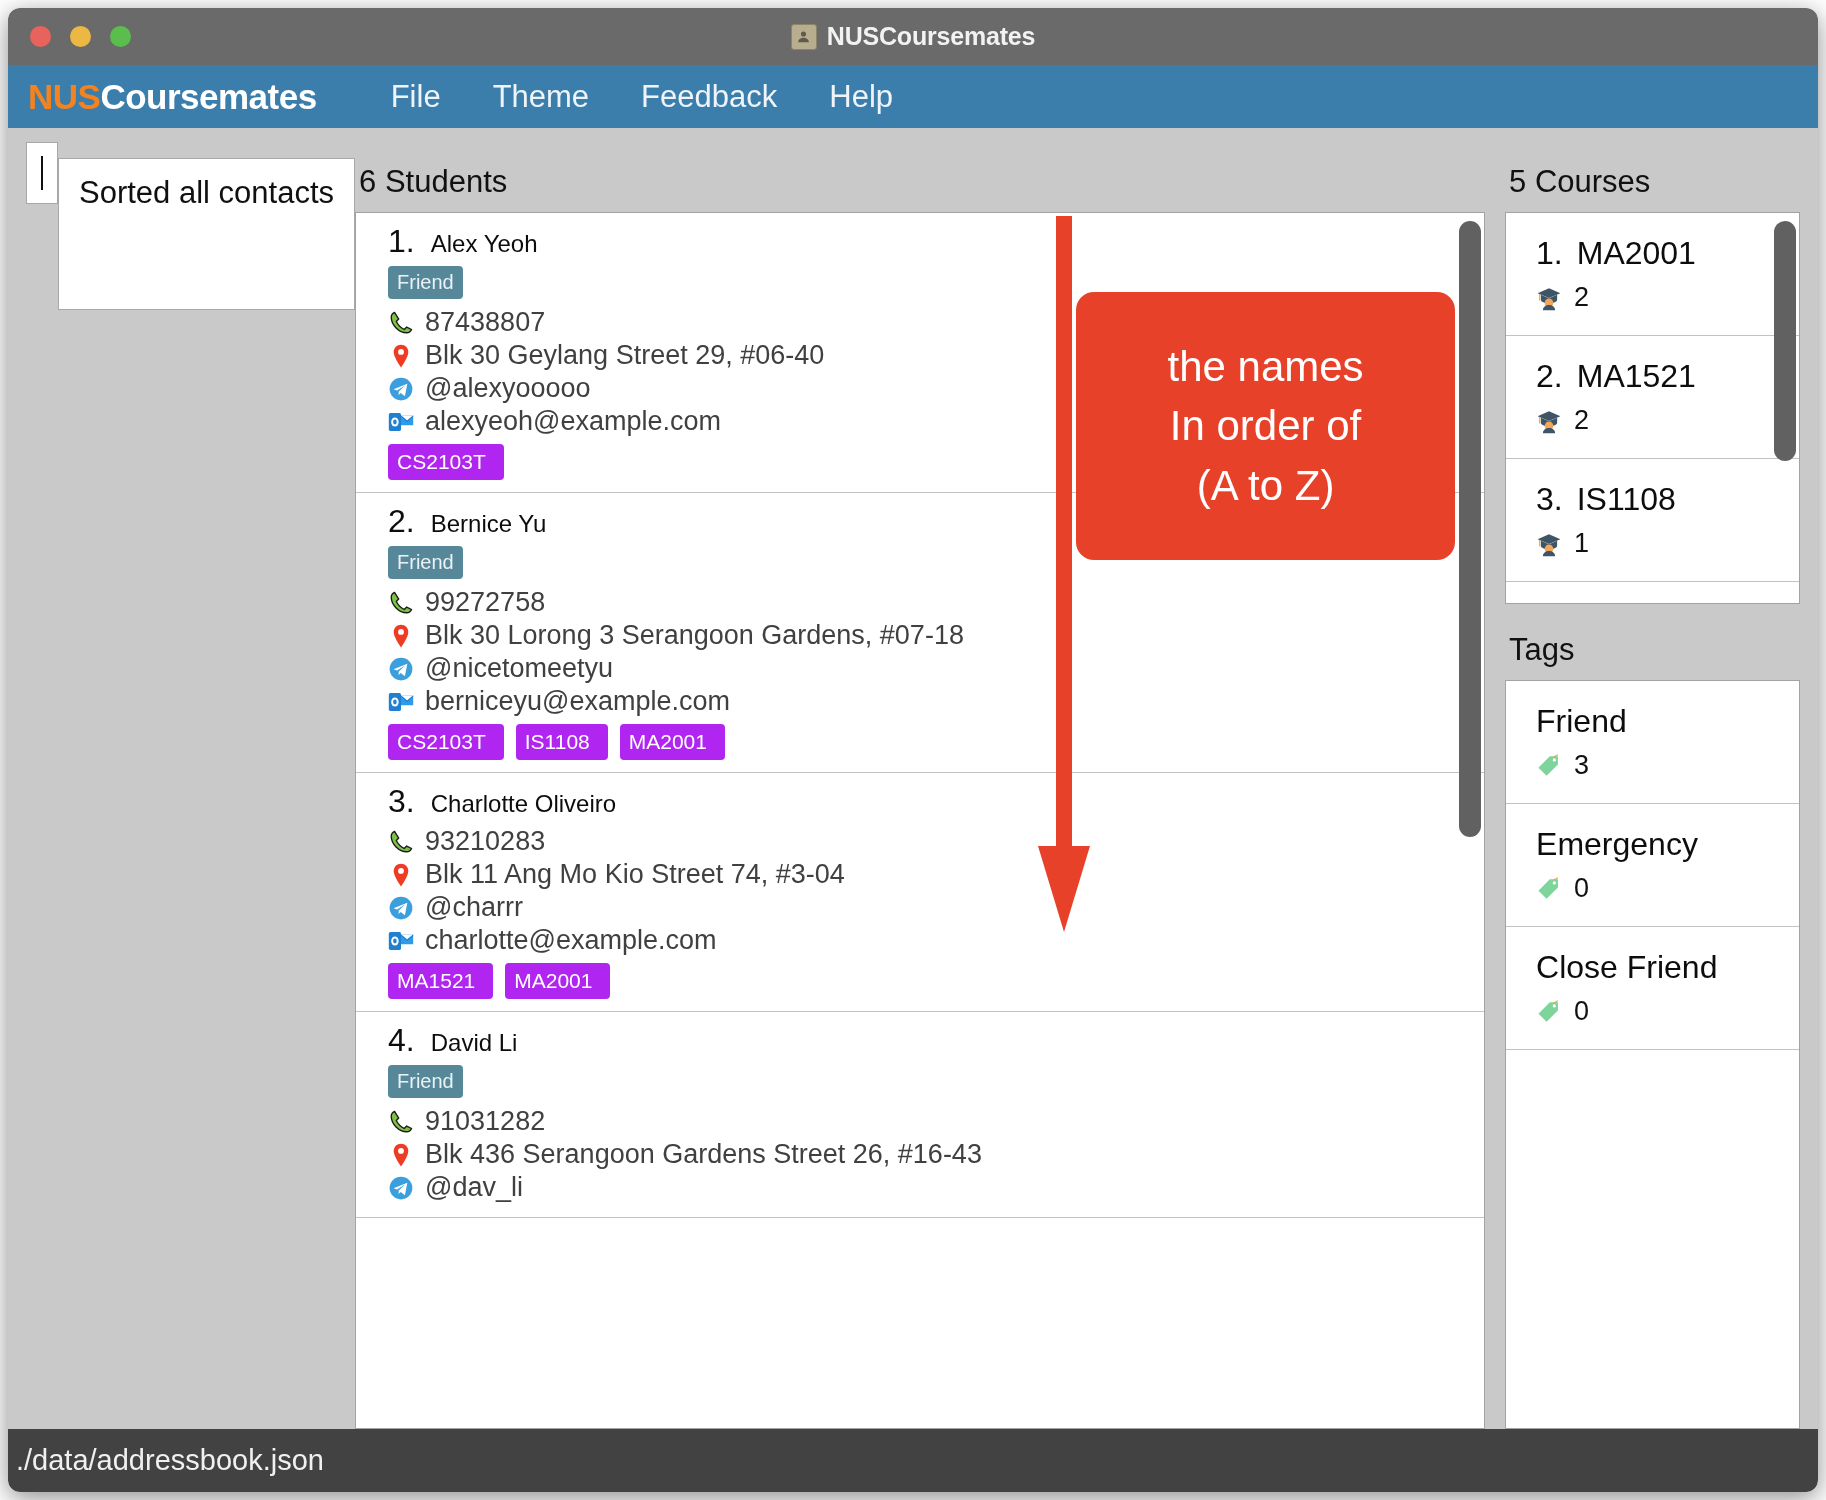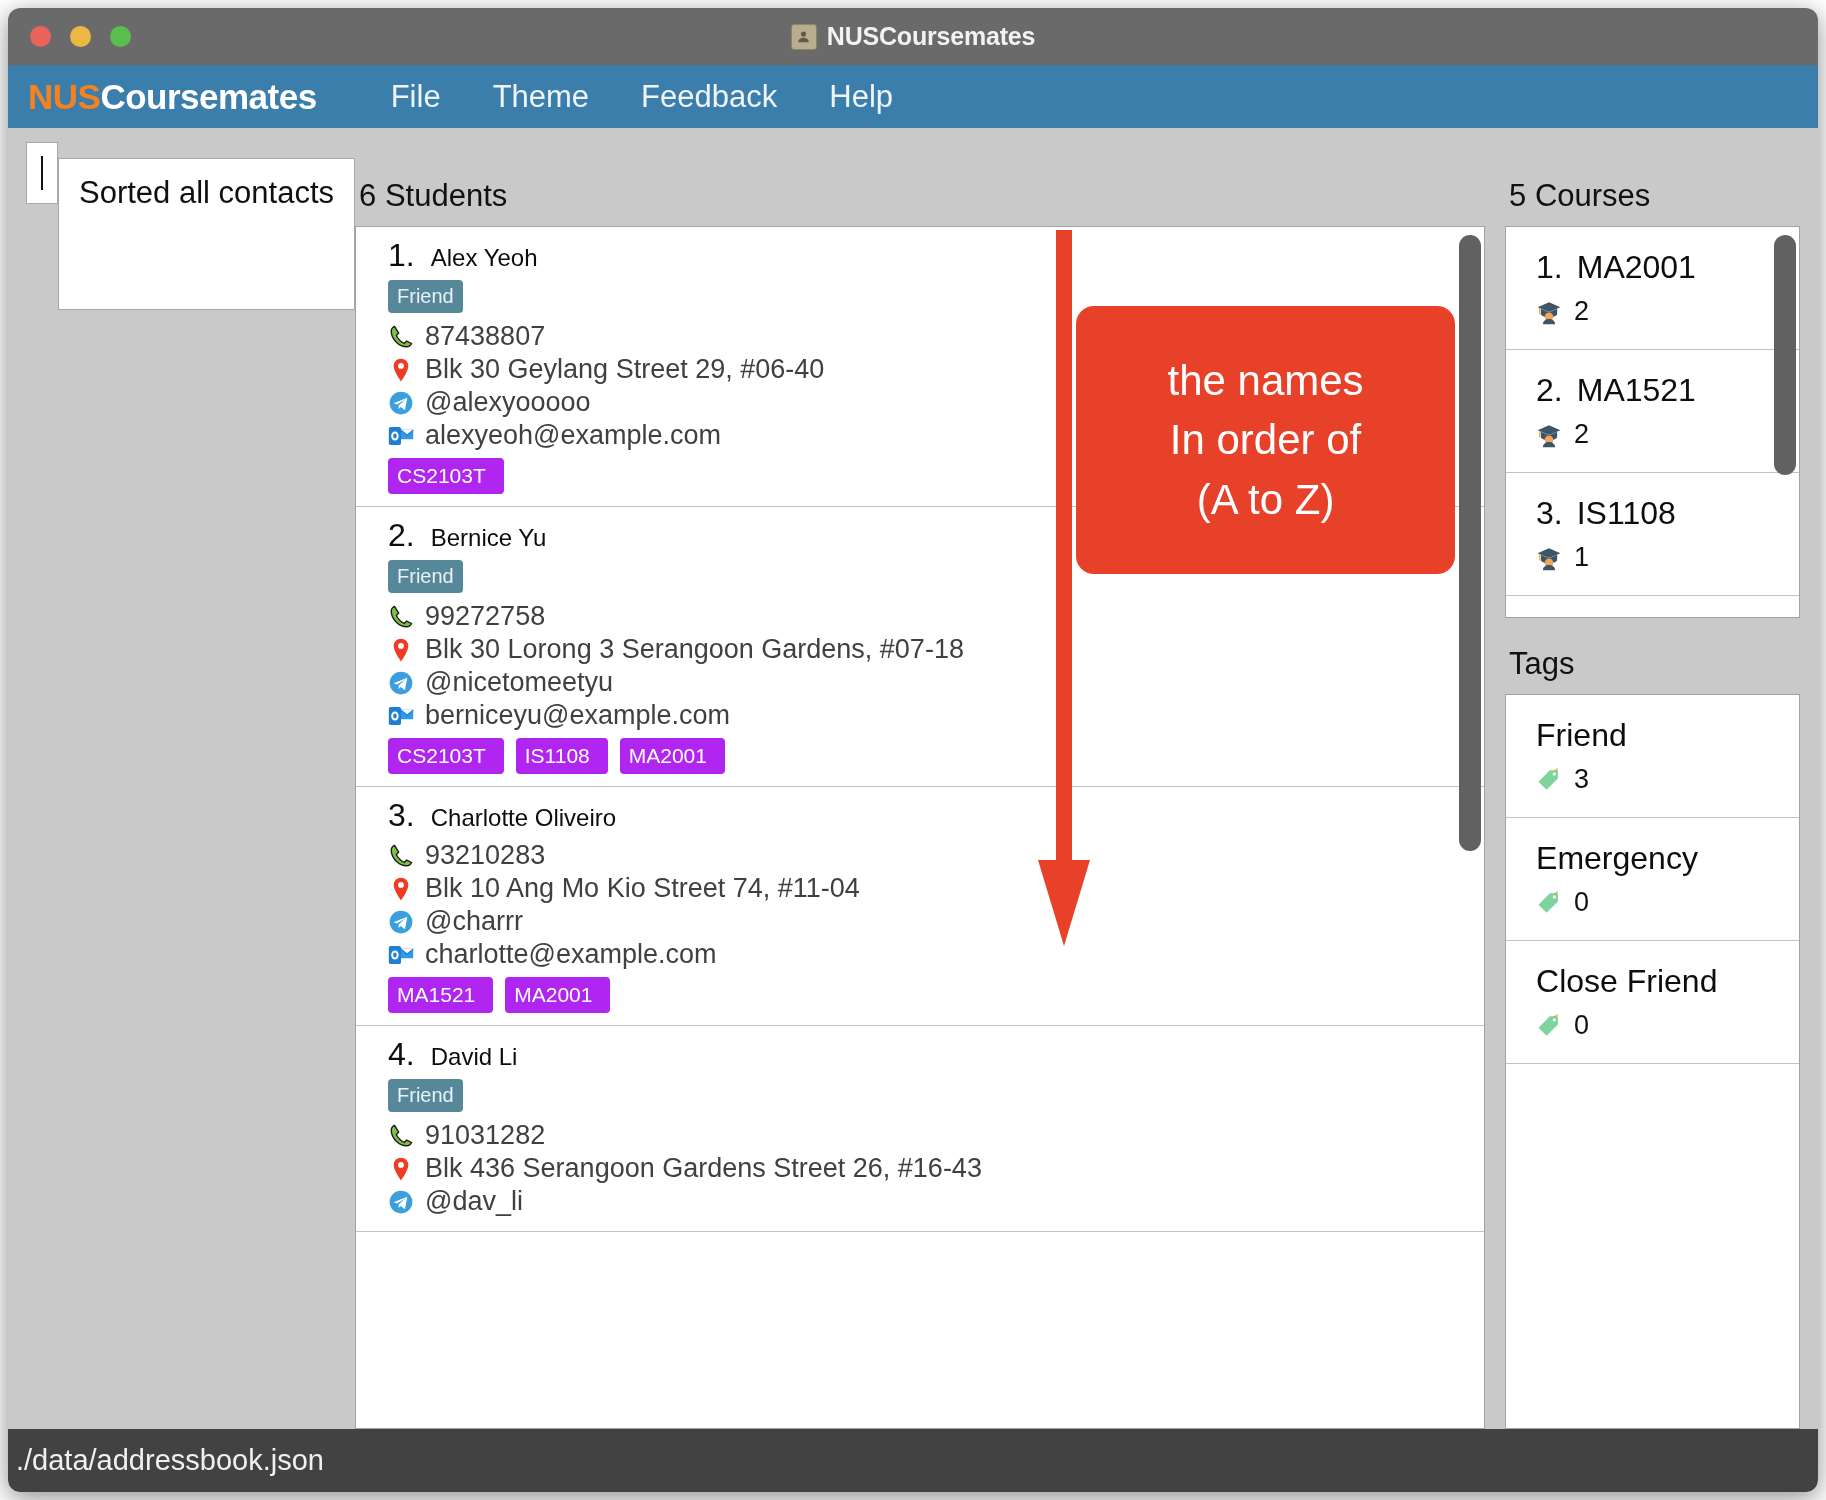--- a/index.html
+++ b/index.html
@@ -106,21 +106,21 @@
     padding: 16px 20px;
     flex: 0 0 auto;
   }
   #result-text { font-size: 31px; color: #101010; }
 
   
   #panes {
     flex: 1 1 auto;
     display: flex;
     gap: 0;
-    margin-top: 36px;
+    margin-top: 22px;
     min-height: 0;
     position: relative;
   }
   #left-pane {
     width: 1130px;
     display: flex; flex-direction: column; min-height: 0;
   }
   #right-pane {
     flex: 1 1 auto;
     margin-left: 20px;
@@ -366,21 +366,21 @@
                   <svg class="ico" viewBox="0 0 32 32">
                     <path d="M8 3c-2.4 1-4 3.2-4 6 0 9.5 9.5 19 19 19 2.8 0 5-1.6 6-4l-6-3-3 3c-4-2-7.8-5.8-9.8-9.8l3-3z" fill="#7dc242" stroke="#1b1b1b" stroke-width="1.7" stroke-linejoin="round"></path>
                   </svg>
                   <span class="detail-text">93210283</span>
                 </div>
                 <div class="detail-row">
                   <svg class="ico" viewBox="0 0 32 32">
                     <path d="M16 2c-5.2 0-9 3.9-9 9 0 6.6 9 19 9 19s9-12.4 9-19c0-5.1-3.8-9-9-9z" fill="#ef3b24"></path>
                     <circle cx="16" cy="11" r="3.6" fill="#ffffff"></circle>
                   </svg>
-                  <span class="detail-text">Blk 10 Ang Mo Kio Street 74, #11-04</span>
+                  <span class="detail-text">Blk 11 Ang Mo Kio Street 74, #3-04</span>
                 </div>
                 <div class="detail-row">
                   <svg class="ico" viewBox="0 0 32 32">
                     <circle cx="16" cy="16" r="14" fill="#3a9fdc"></circle>
                     <path d="M6.8 16.2l17-6.6-3 15.2-5.1-3.9-2.7 2.6.2-4.5 8.2-7.5-10.2 6.3z" fill="#ffffff"></path>
                   </svg>
                   <span class="detail-text">@charrr</span>
                 </div>
                 <div class="detail-row">
                   <svg class="ico" viewBox="0 0 32 32">

